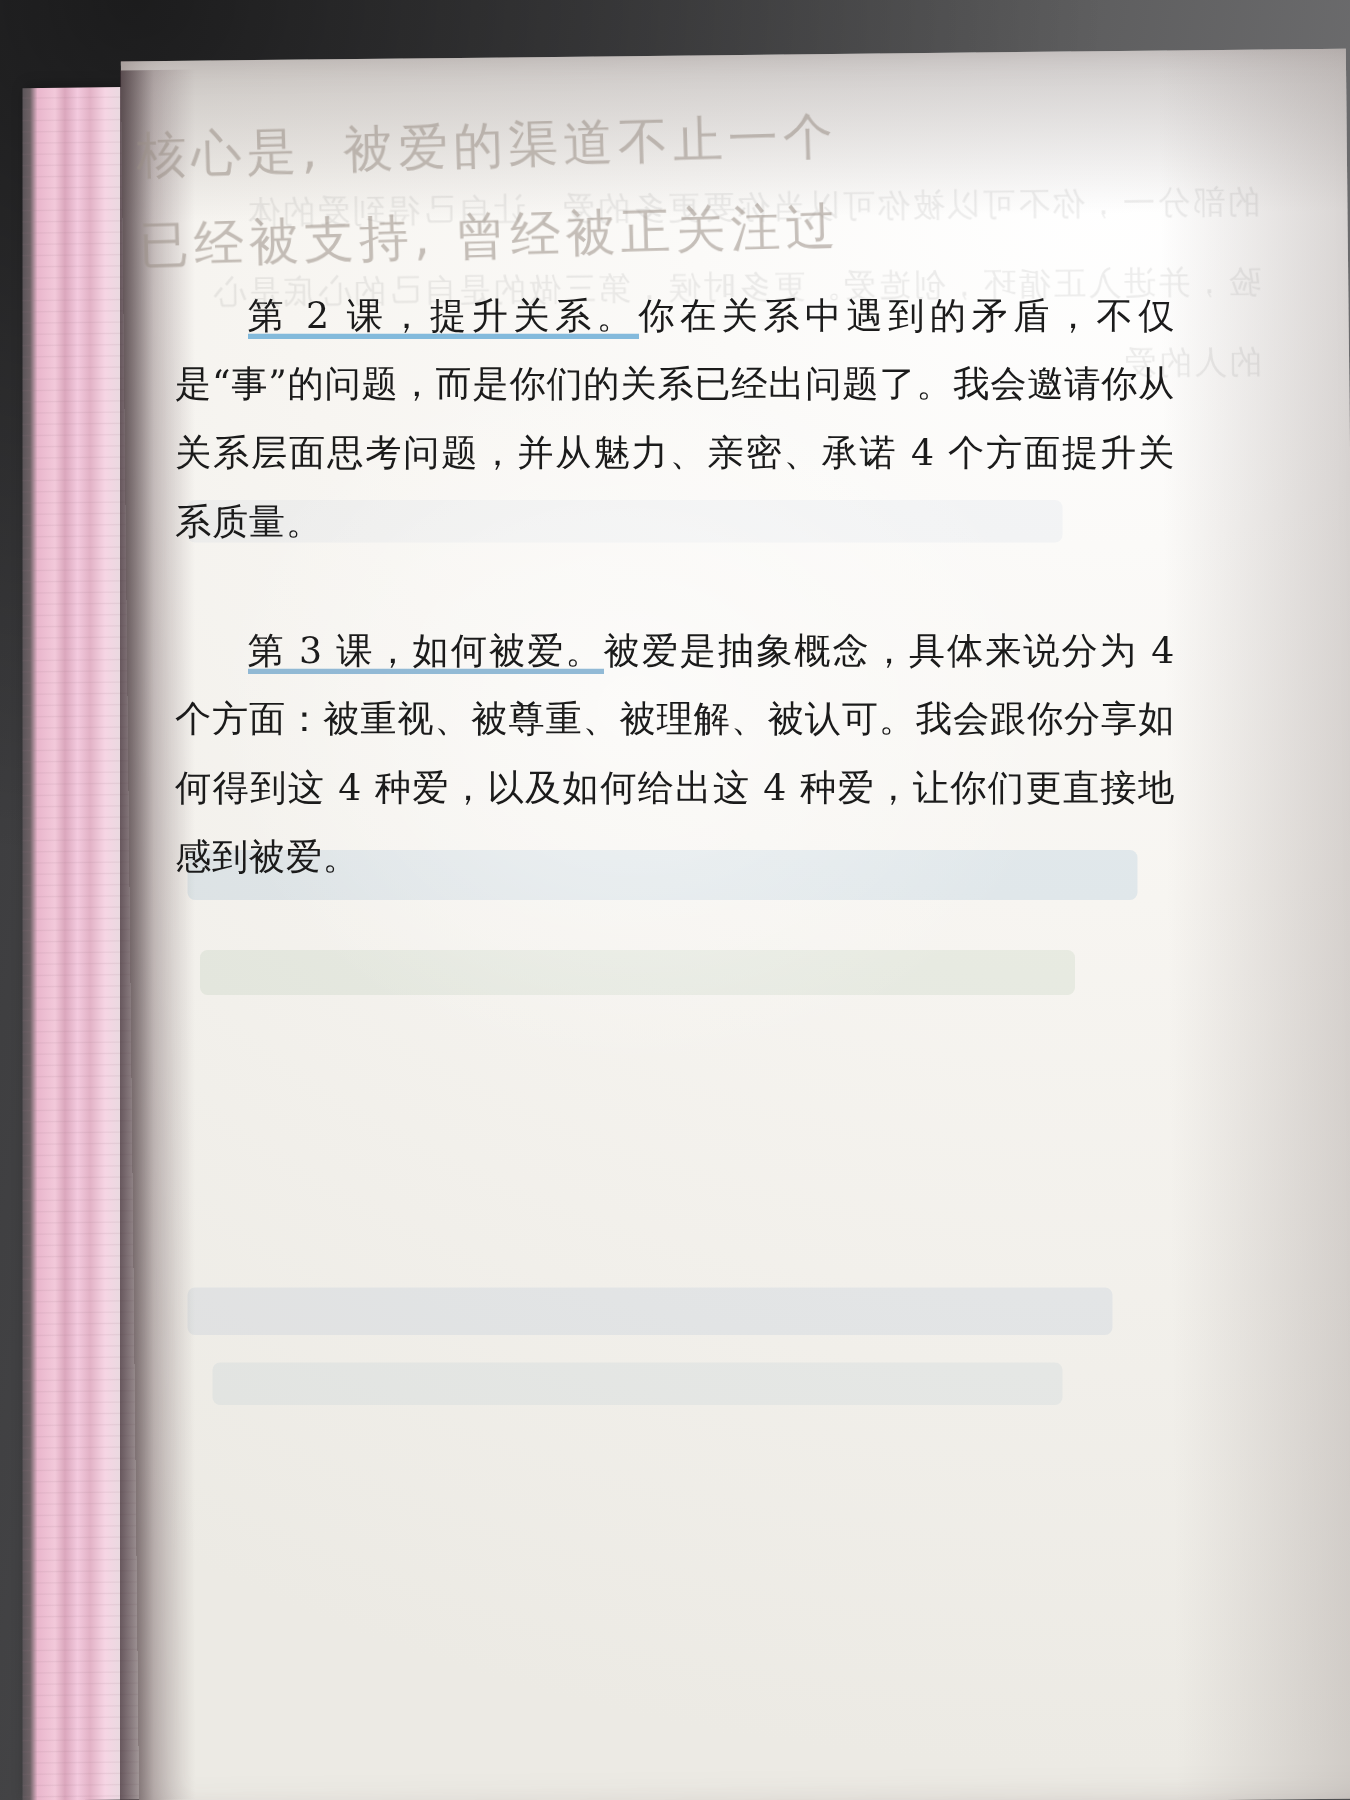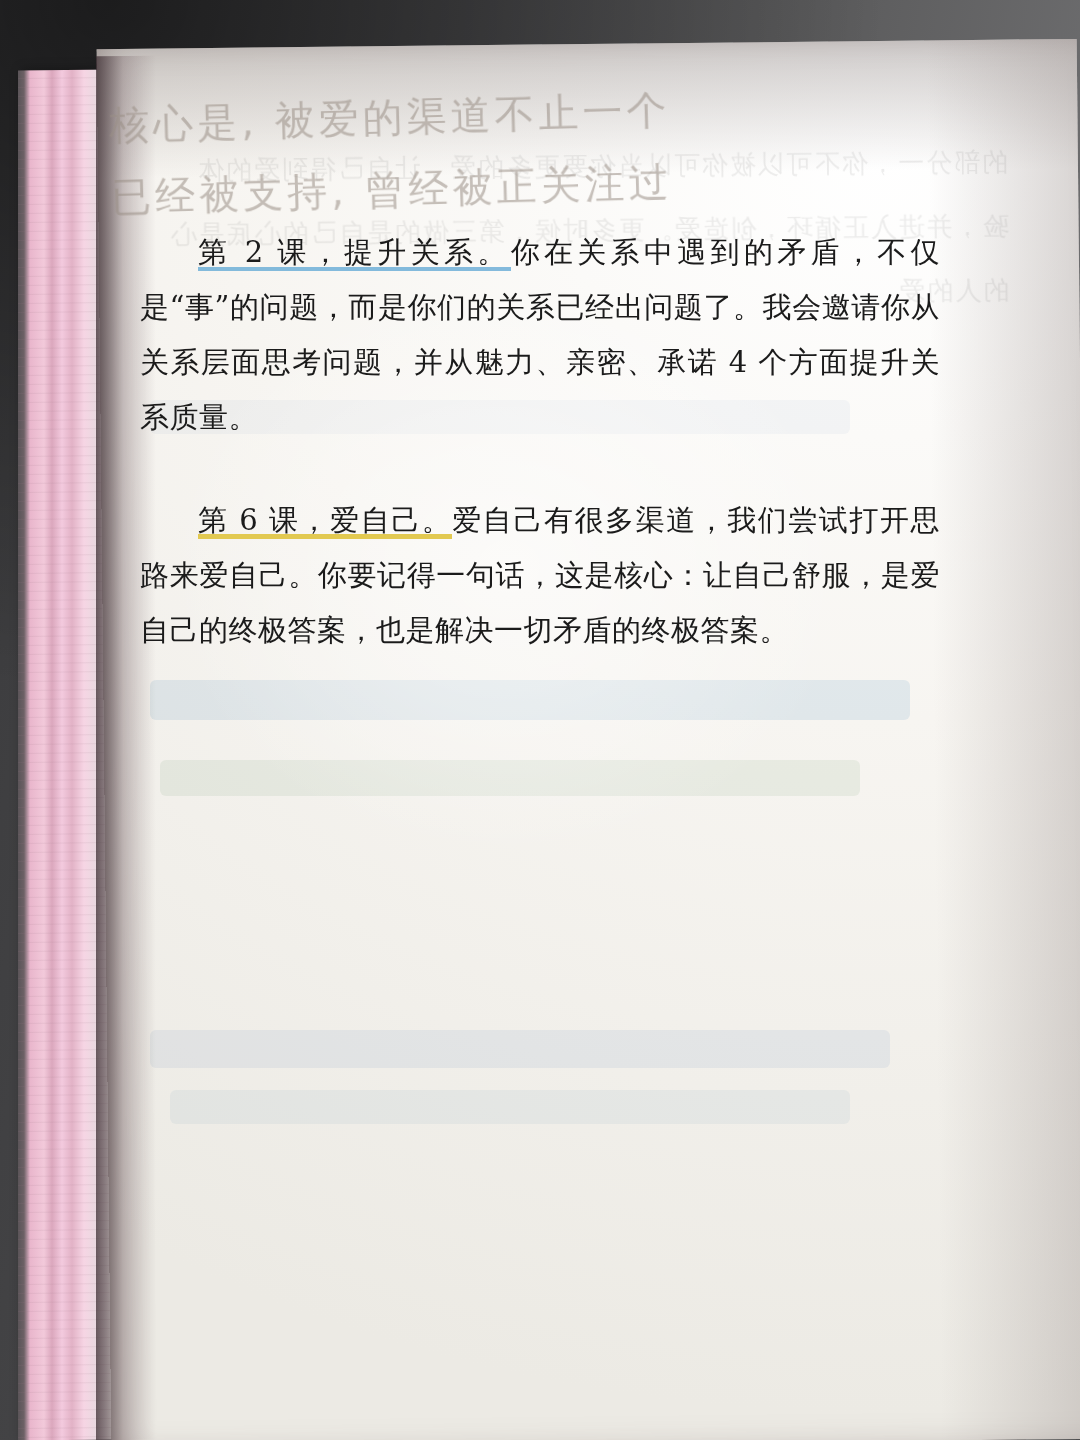--- a/index.html
+++ b/index.html
@@ -209,21 +209,21 @@
   </div>
 
   <div class="glare"></div>
 
   <div class="text-body">
 
     <p class="para">
       <span class="lead hl-blue">第 2 课，提升关系。</span><span>你在关系中遇到的矛盾，不仅是“事”的问题，而是你们的关系已经出问题了。我会邀请你从关系层面思考问题，并从魅力、亲密、承诺 4 个方面提升关系质量。</span>
     </p>
 
-
-
-
     <p class="para">
-      <span class="lead hl-yellow">第 6 课，爱自己。</span><span>爱自己有很多渠道，我们尝试打开思路来爱自己。你要记得一句话，这是核心：让自己舒服，是爱自己的终极答案，也是解决一切矛盾的终极答案。</span>
+      <span class="lead hl-blue2">第 3 课，如何被爱。</span><span>被爱是抽象概念，具体来说分为 4 个方面：被重视、被尊重、被理解、被认可。我会跟你分享如何得到这 4 种爱，以及如何给出这 4 种爱，让你们更直接地感到被爱。</span>
     </p>
 
+
+
+
   </div>
 </div>
 
 </body></html>

